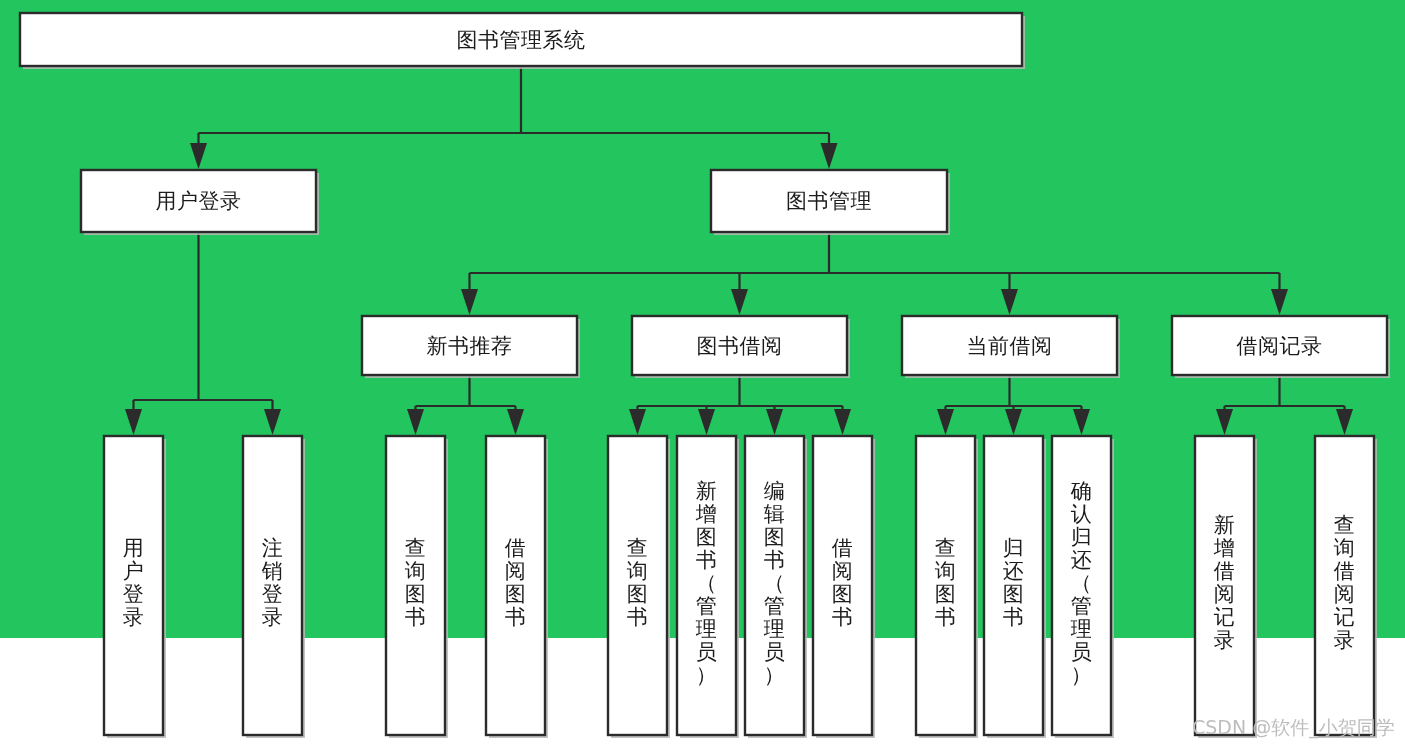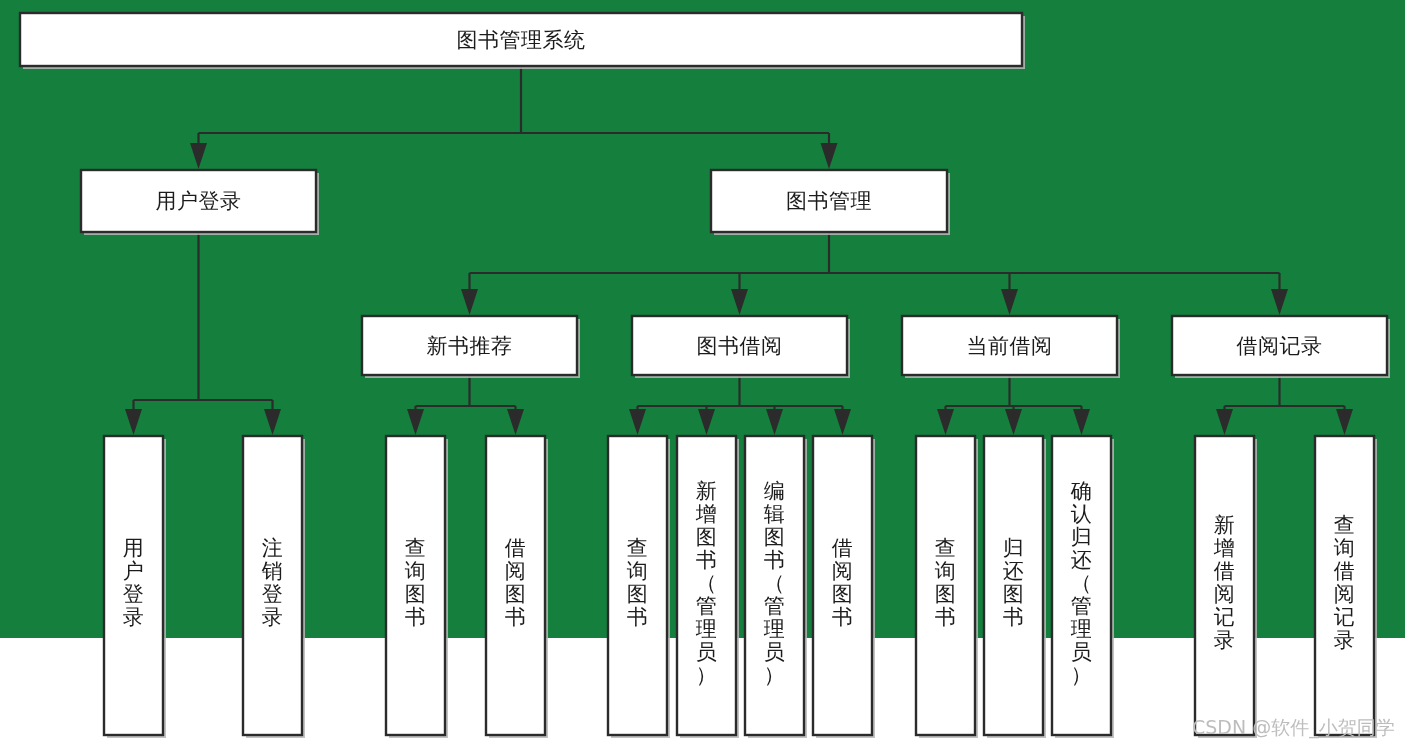--- a/index.html
+++ b/index.html
@@ -11,21 +11,21 @@
   body {
     width: 1405px;
     height: 747px;
     overflow: hidden;
     font-family: "DejaVu Sans", "Liberation Sans", sans-serif;
   }
   #diagram-root {
     position: relative;
     width: 1405px;
     height: 638px;
-    background: #15803d;
+    background: #22c55e;
   }
   svg.diagram-canvas {
     position: absolute;
     left: 0;
     top: 0;
     width: 1405px;
     height: 747px;
     display: block;
   }
   .node-box {

